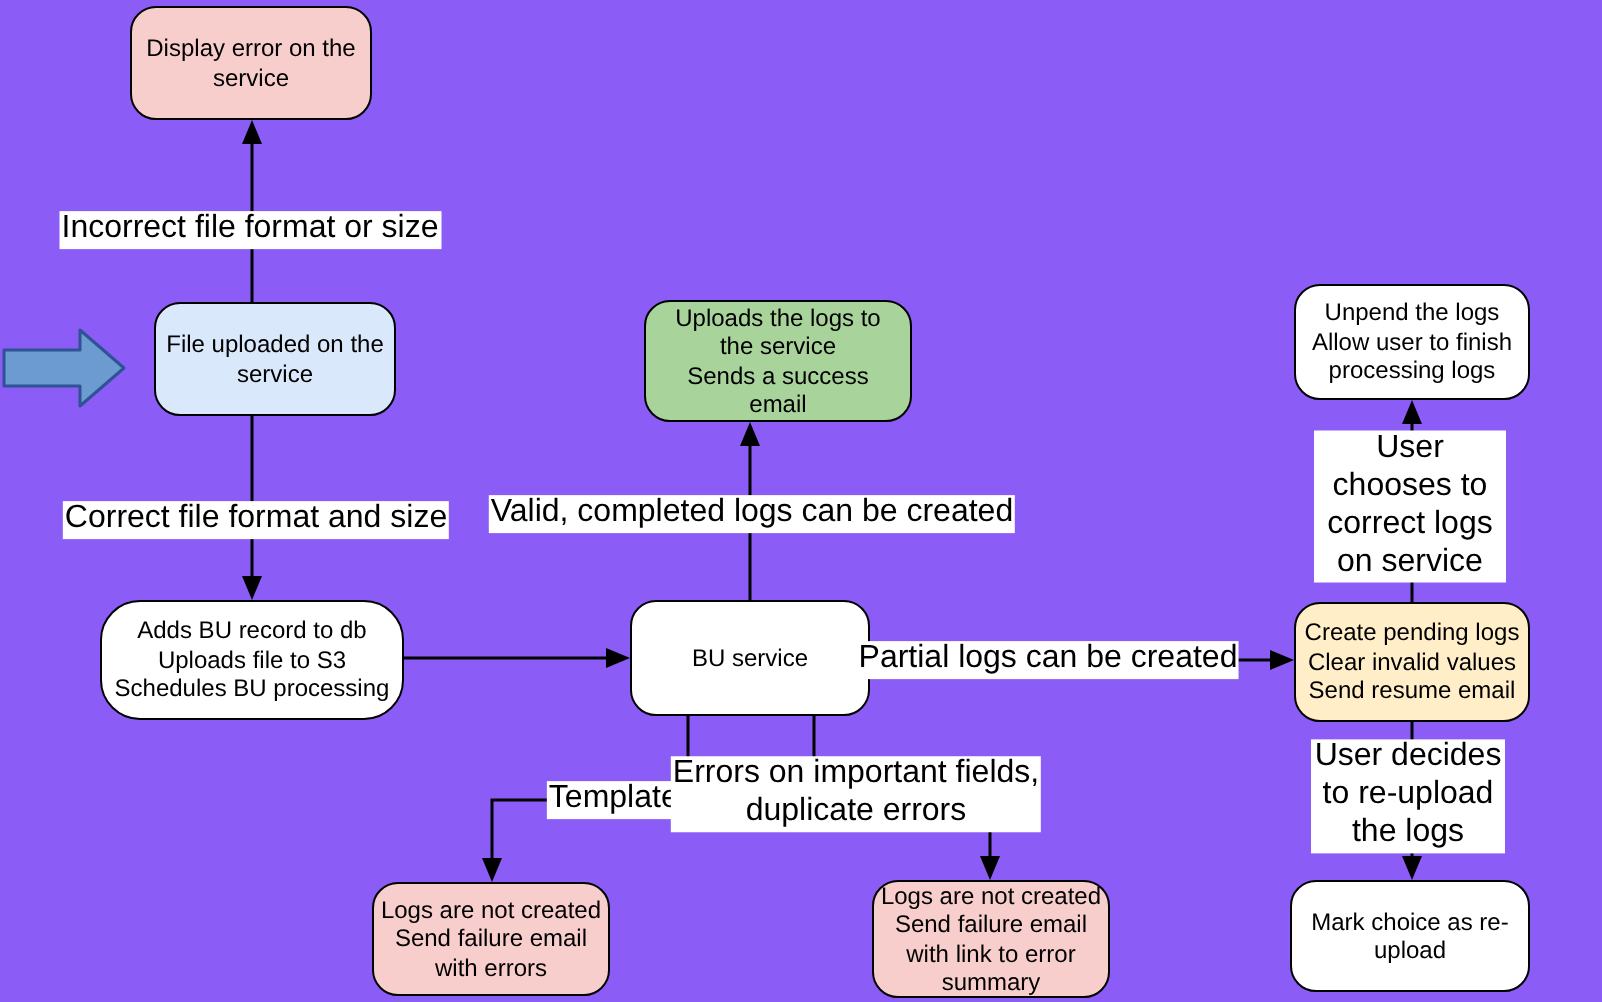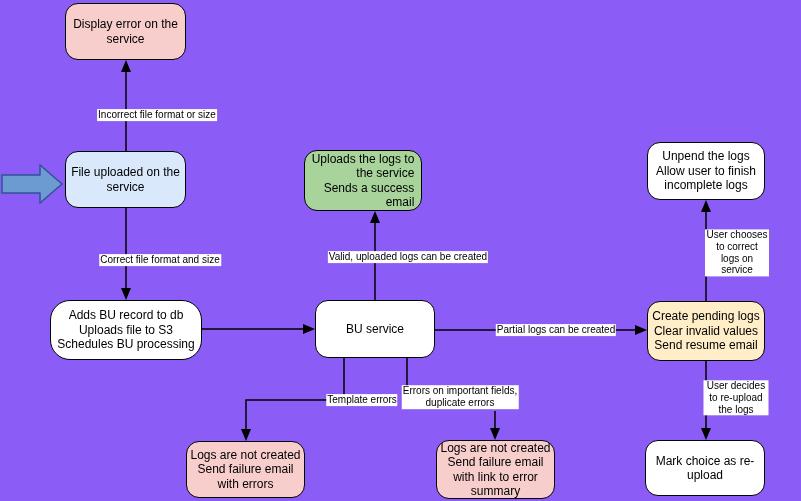--- a/index.html
+++ b/index.html
@@ -24,34 +24,33 @@
     align-items: center;
     justify-content: center;
     text-align: center;
     font-size: 12px;
     line-height: 1.2;
     padding: 2px 3px;
     background: #ffffff;
   }
   .node .node-text { white-space: pre-line; }
   .fill-pink   { background: #f8cecc; }
-  .fill-blue   { background: #dae8fc; }
+  .fill-blue   { background: #dae8fc; margin-left: 12px; }
   .fill-green  { background: #a8d39b; }
   .fill-yellow { background: #ffeec8; }
   .fill-white  { background: #ffffff; }
   .edge-label {
     position: absolute;
     transform: translate(-50%, -50%);
     background: #ffffff;
-    font-size: 10px;
+    font-size: 16px;
     line-height: 1.18;
     white-space: pre-line;
     text-align: center;
     padding: 0 1px;
-    margin-left: 32px;
   }
   .block-arrow { stroke: #2e5395; stroke-width: 1.5; stroke-linejoin: round; }
 </style>
 </head>
 <body>
 
 <div class="canvas">
 
   <svg class="edges" width="801" height="501" viewBox="0 0 801 501">
 
@@ -119,31 +118,31 @@
   <div class="node fill-white" style="left:50px; top:300px; width:152px; height:60px;border-radius:20px;">
     <span class="node-text">Adds BU record to db
 Uploads file to S3
 Schedules BU processing</span>
   </div>
 
   <div class="node fill-white" style="left:315px; top:300px; width:120px; height:58px;">
     <span class="node-text">BU service</span>
   </div>
 
-  <div class="node fill-green" style="left:304px; top:150px; width:118px; height:61px;text-align:right;">
+  <div class="node fill-green" style="left:322px; top:150px; width:134px; height:61px;">
     <span class="node-text">Uploads the logs to
 the service
 Sends a success
 email</span>
   </div>
 
   <div class="node fill-white" style="left:647px; top:142px; width:118px; height:58px;">
     <span class="node-text">Unpend the logs
 Allow user to finish
-incomplete logs</span>
+processing logs</span>
   </div>
 
   <div class="node fill-yellow" style="left:647px; top:301px; width:118px; height:60px;">
     <span class="node-text">Create pending logs
 Clear invalid values
 Send resume email</span>
   </div>
 
   <div class="node fill-white" style="left:645px; top:440px; width:120px; height:56px;">
     <span class="node-text">Mark choice as re-
@@ -160,21 +159,21 @@
     <span class="node-text">Logs are not created
 Send failure email
 with link to error
 summary</span>
   </div>
 
   <div class="edge-label" style="left:125px; top:115px;">Incorrect file format or size</div>
 
   <div class="edge-label" style="left:128px; top:260px;">Correct file format and size</div>
 
-  <div class="edge-label" style="left:376px; top:257px;">Valid, uploaded logs can be created</div>
+  <div class="edge-label" style="left:376px; top:257px;">Valid, completed logs can be created</div>
 
   <div class="edge-label" style="left:524px; top:330px;">Partial logs can be created</div>
 
   <div class="edge-label" style="left:330px; top:400px;">Template errors</div>
 
   <div class="edge-label" style="left:428px; top:397px;">Errors on important fields,
 duplicate errors</div>
 
   <div class="edge-label" style="left:705px; top:253px;">User chooses to correct logs on service</div>
 

